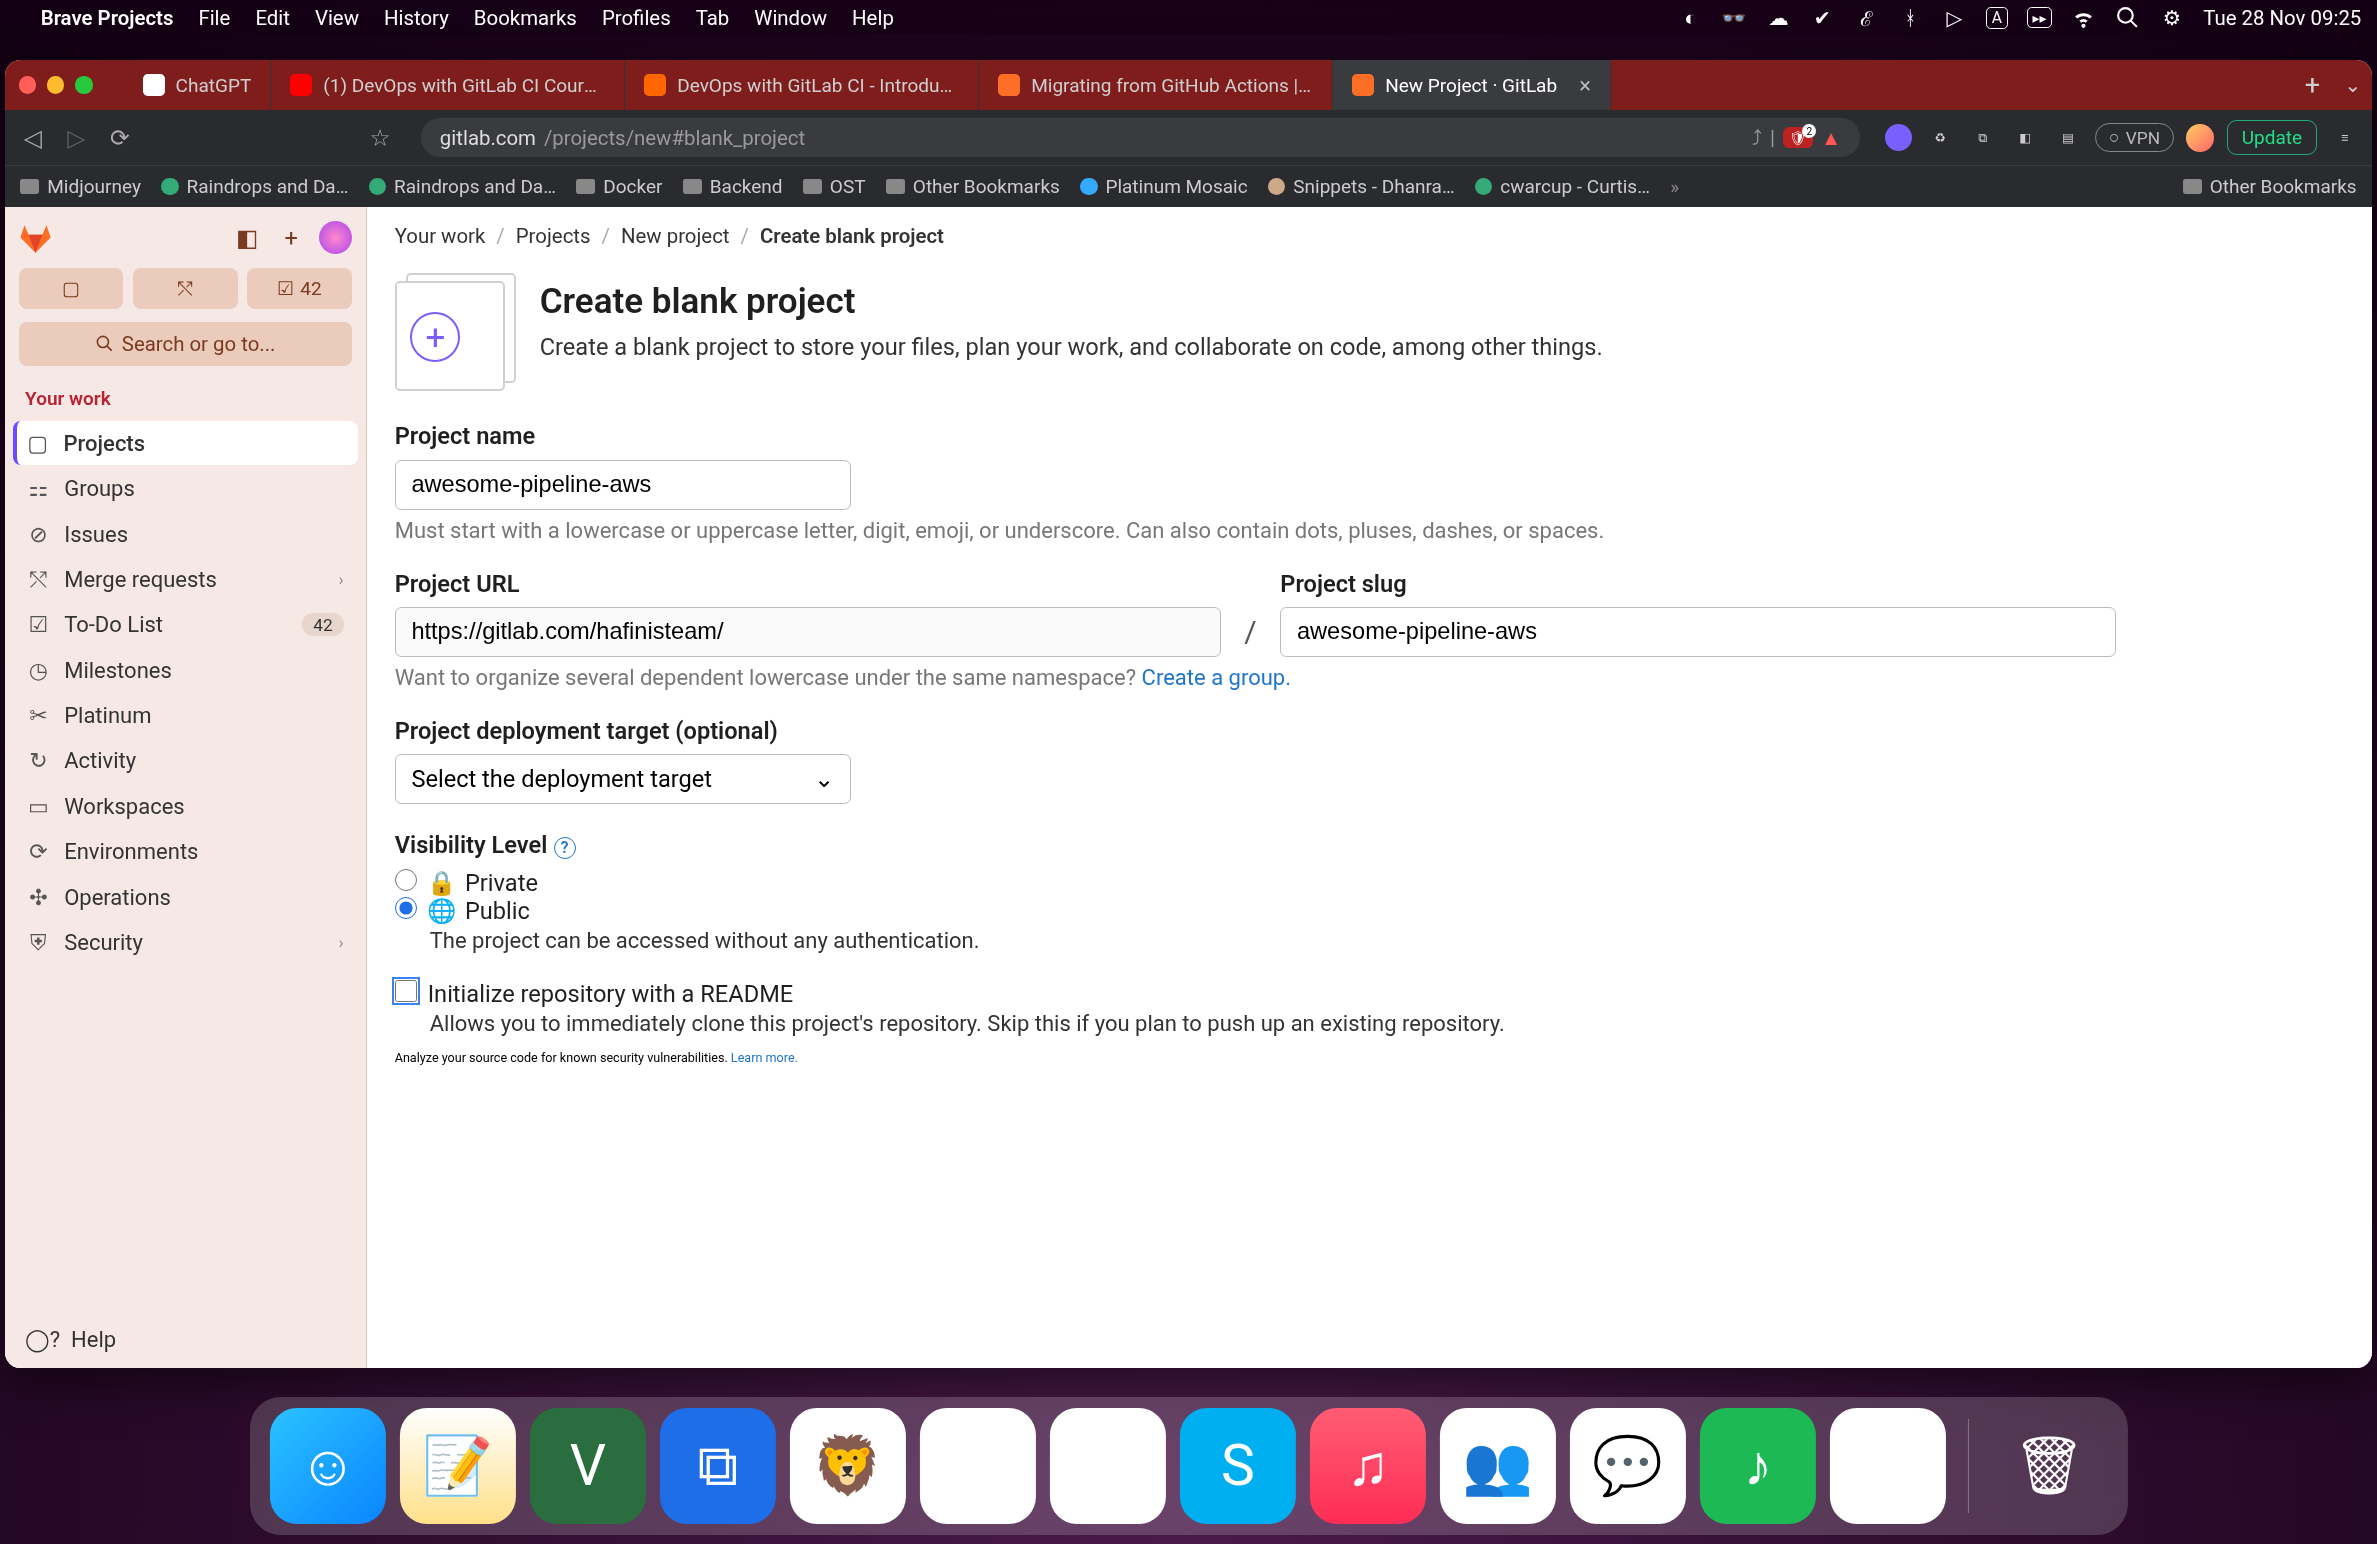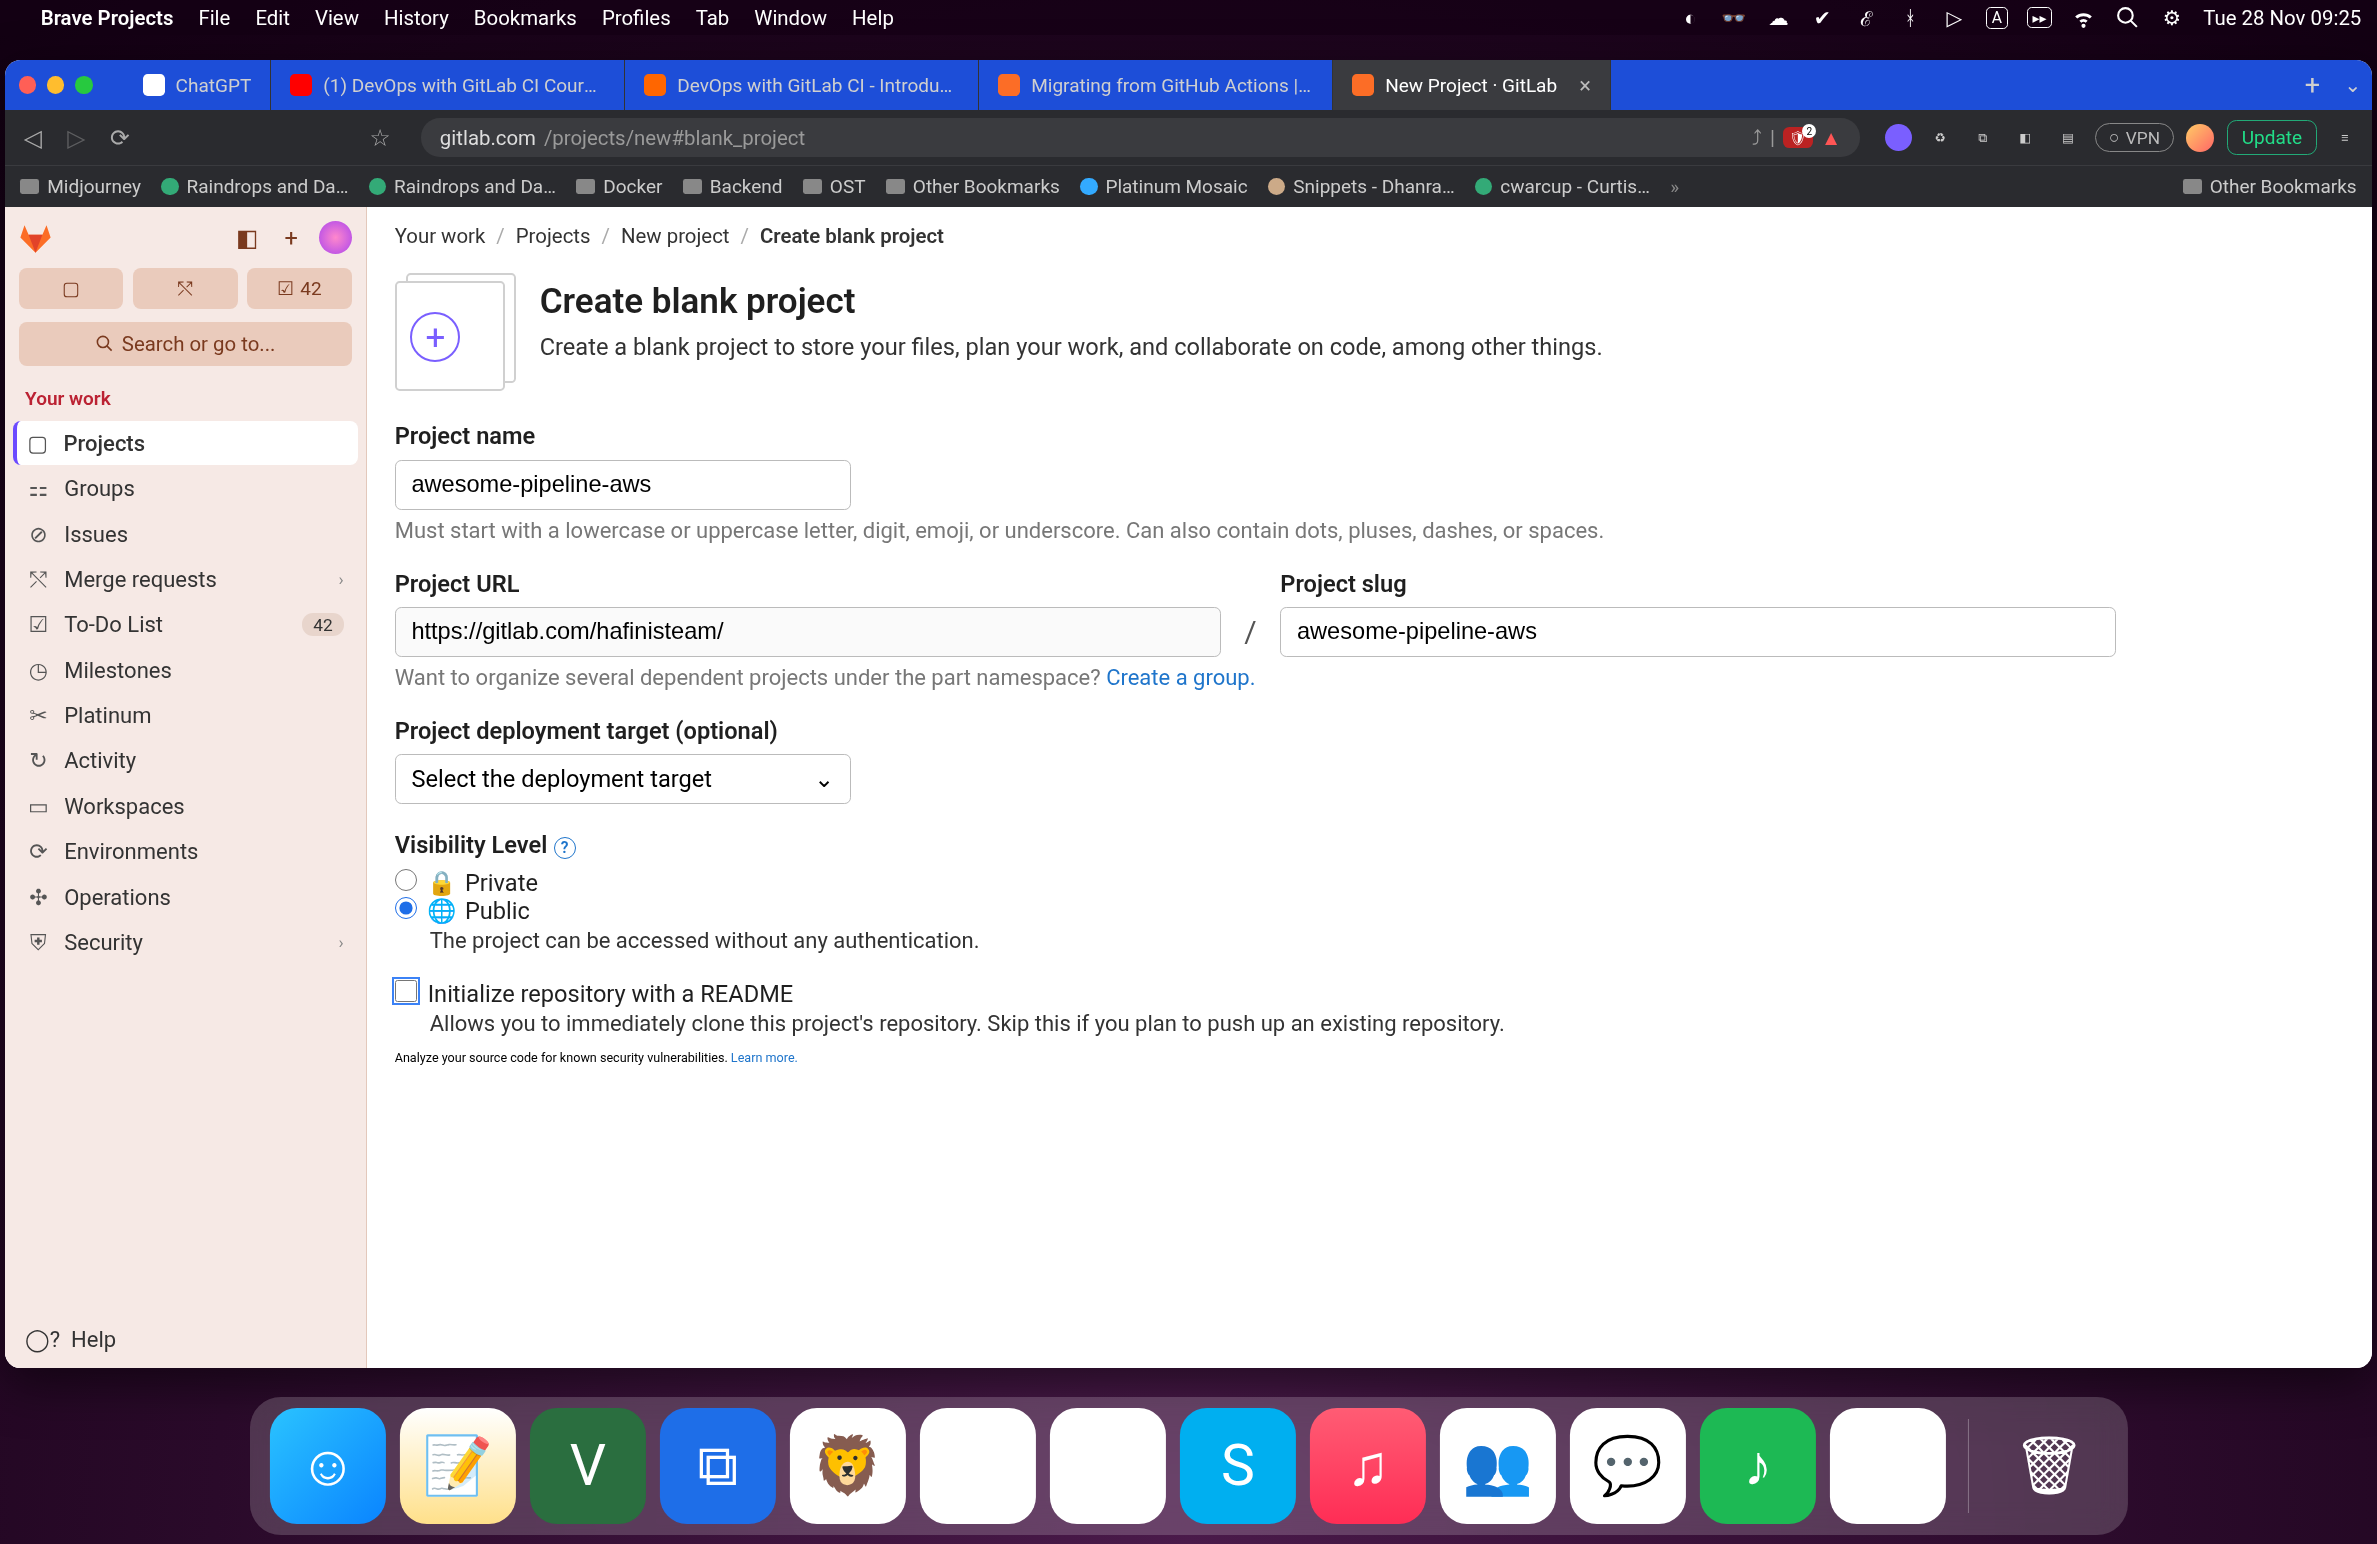--- a/index.html
+++ b/index.html
@@ -13,21 +13,21 @@
 .menubar .right { margin-left: auto; display: flex; align-items: center; gap: 19px; }
 .menubar .right svg, .menubar .right .micon { width: 25px; height: 25px; fill: #fff; color: #fff; }
 .menubar .apple { font-size: 22px; }
 .menubar .bold { font-weight: 600; }
 .battery { display:inline-flex; align-items:center; border:1.6px solid #fff; border-radius:4.7px; padding:1.6px 4.7px; font-size:14px; }
 .micon { display:inline-flex; align-items:center; justify-content:center; }
 
 
 .browser { position: absolute; left: 4.7px; top: 60px; right: 4.7px; bottom: 176px; background: #fff; border-radius: 15.7px; overflow: hidden; box-shadow: 0 15.7px 47px rgba(0,0,0,.5); display: flex; flex-direction: column; }
 
-.tabbar { height: 50px; background: #1d4ed8; display: flex; align-items: center; padding-left: 14px; }
+.tabbar { height: 50px; background: #7f1d1d; display: flex; align-items: center; padding-left: 14px; }
 .traffic { display: flex; gap: 11px; margin-right: 31px; }
 .tlight { width: 17.3px; height: 17.3px; border-radius: 50%; }
 .tlight.red{background:#ff5f56;} .tlight.yellow{background:#ffbd2e;} .tlight.green{background:#27c93f;}
 .tabs { display: flex; height: 100%; flex: 1; }
 .tab { display: flex; align-items: center; gap: 11px; padding: 0 19px; color: #cfcfcf; font-size: 19px; min-width: 0; max-width: 354px; border-right: 0.8px solid #333; white-space: nowrap; overflow: hidden; }
 .tab.active { background: #3a3b3f; color: #fff; }
 .tab .favicon { width: 22px; height: 22px; display:inline-flex; align-items:center; justify-content:center; border-radius:4.7px; flex-shrink:0; }
 .tab .close { margin-left: 11px; font-size: 22px; color:#bbb; }
 .newtab { width: 42px; display:flex; align-items:center; justify-content:center; color:#cfcfcf; font-size:27px; }
 .tabover { margin-left:auto; width:39px; color:#cfcfcf; font-size:20.4px; display:flex;align-items:center;justify-content:center;}
@@ -381,21 +381,21 @@
             <div class="urlcol">
               <div class="lbl">Project URL</div>
               <input class="inp" readonly="" value="https://gitlab.com/hafinisteam/" style="">
             </div>
             <div class="slash">/</div>
             <div class="slugcol">
               <div class="lbl">Project slug</div>
               <input class="inp" value="awesome-pipeline-aws" style="">
             </div>
           </div>
-          <div class="hint"><span>Want to organize several dependent projects under the part namespace? </span><a class="link">Create a group.</a></div>
+          <div class="hint"><span>Want to organize several dependent lowercase under the same namespace? </span><a class="link">Create a group.</a></div>
         </div>
 
         <div class="field">
           <div class="lbl">Project deployment target (optional)</div>
           <div class="sel">
             <span>Select the deployment target</span>
             <span>⌄</span>
           </div>
         </div>
 

